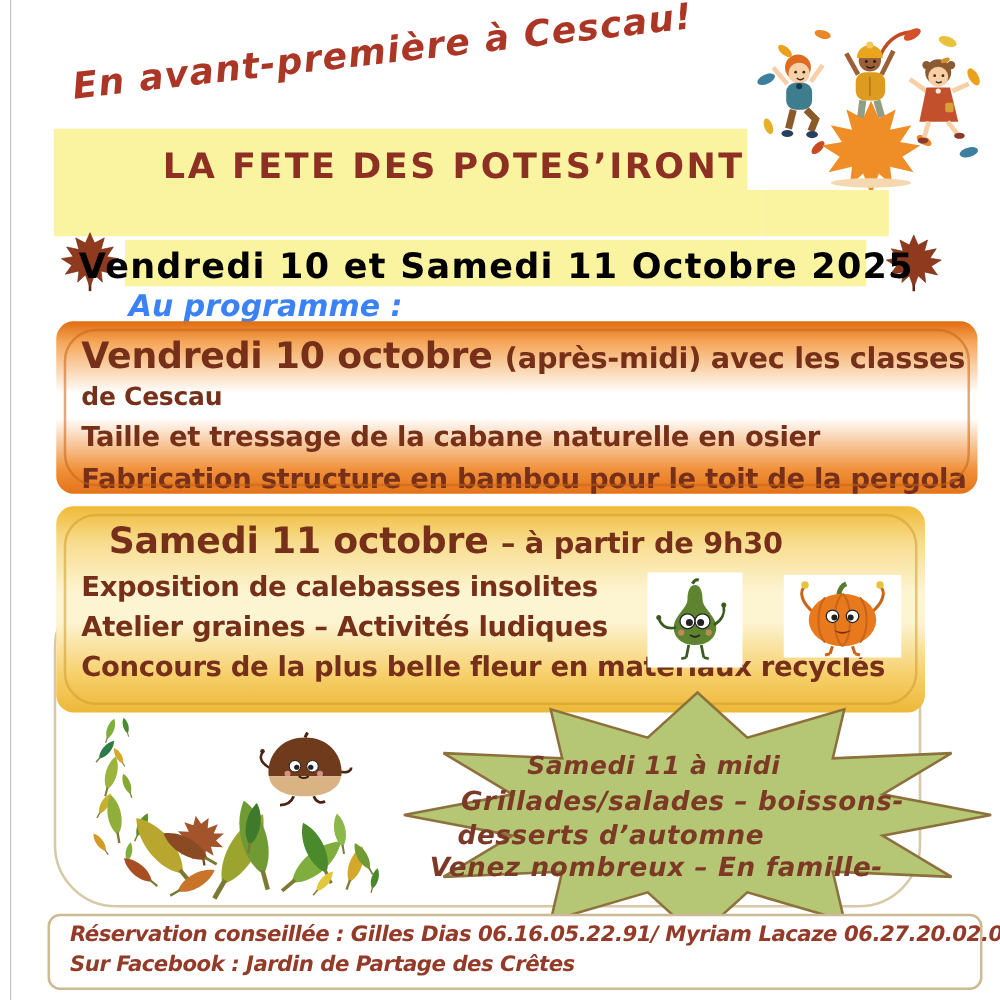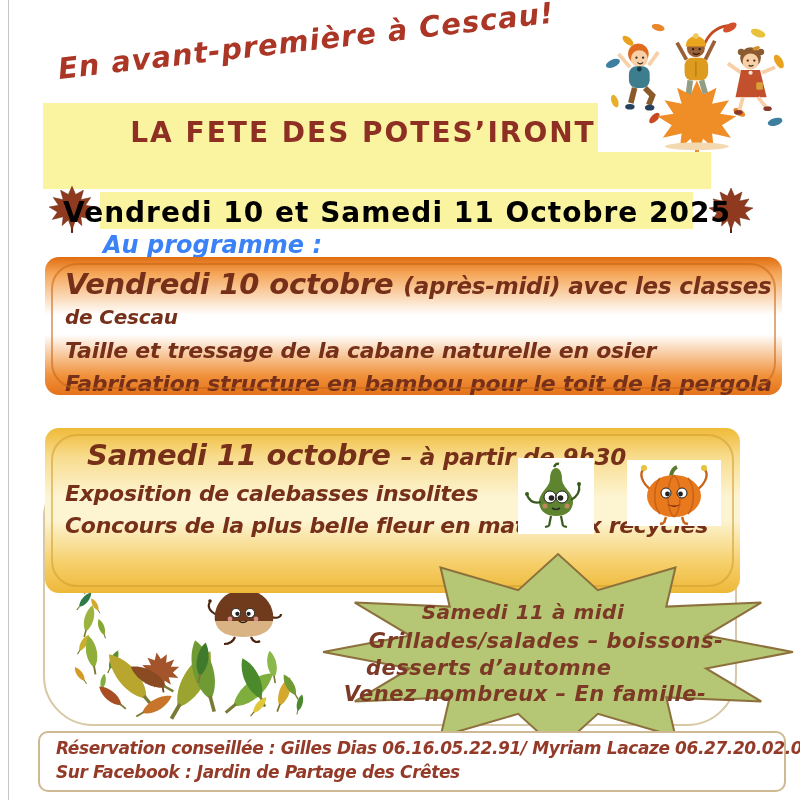--- a/index.html
+++ b/index.html
@@ -22,27 +22,27 @@
             font-size:28px;font-weight:bold;letter-spacing:1px;color:#000000;z-index:3;}
   .kids{position:absolute;left:598px;top:20px;width:192px;height:132px;background:#ffffff;z-index:2;}
   .maple{position:absolute;z-index:2;}
   .maple-left{left:36px;top:182px;width:72px;height:54px;}
   .maple-right{left:694px;top:184px;width:74px;height:52px;}
   .program-label{position:absolute;left:103px;top:231px;font-size:24px;font-weight:bold;font-style:italic;
                  color:#3b82f6;z-index:3;white-space:nowrap;}
 
   
   .pbox{position:absolute;left:45px;border-radius:14px;z-index:3;color:#76301a;
-        font-style:italic;font-weight:bold;}
+        font-weight:bold;}
   .pbox::before{content:"";position:absolute;inset:6px;border-radius:26px;pointer-events:none;}
   .box1{top:257px;width:737px;height:138px;
         background:linear-gradient(180deg,#e06c10 0%,#f5a658 12%,#ffffff 42%,#ffffff 56%,#f0913a 86%,#e4721a 100%);}
   .box1::before{border:2px solid rgba(198,100,22,.55);}
   .box2{top:405px;width:695px;height:165px;
-        background:linear-gradient(180deg,#efba37 0%,#f8dd90 18%,#fdf4d2 42%,#fdf4d2 56%,#f6cf6a 82%,#edb838 100%);margin-top:23px;}
+        background:linear-gradient(180deg,#efba37 0%,#f8dd90 18%,#fdf4d2 42%,#fdf4d2 56%,#f6cf6a 82%,#edb838 100%);}
   .box2::before{border:2px solid rgba(208,156,48,.55);}
   .pb-line{margin:0 0 0 20px;white-space:nowrap;letter-spacing:-0.2px;}
   .pb-head{font-size:29px;}
   .pb-headsuf{font-size:23px;}
   .pb-item{font-size:22px;letter-spacing:-0.3px;}
   .box1 .l1{padding-top:10px;}
   .box1 .l2{font-size:20px;margin-top:4px;}
   .box1 .l3{margin-top:9px;}
   .box1 .l4{margin-top:8px;}
   .box2 .l1{padding-top:10px;margin-left:42px;}
@@ -201,20 +201,21 @@
     <div class="pb-line pb-item l4">Fabrication structure en bambou pour le toit de la pergola</div>
   </div>
 
   <div class="panel"></div>
 
   <div class="pbox box2">
     <div class="pb-line l1">
       <span class="pb-head">Samedi 11 octobre </span><span class="pb-headsuf">– à partir de 9h30</span>
     </div>
     <div class="pb-line pb-item li first">Exposition de calebasses insolites</div>
+    <div class="pb-line pb-item li">Atelier graines – Activités ludiques</div>
     <div class="pb-line pb-item li">Concours de la plus belle fleur en matériaux recyclés</div>
   </div>
 
   <div class="gourd">
     <svg width="76" height="76" viewBox="0 0 76 76">
       <path d="M38,10 C34,10 32,15 32,21 C32,27 27,30 23,37 C18,45 22,58 38,58 C54,58 58,45 53,37 C49,30 44,27 44,21 C44,15 42,10 38,10 Z" fill="#5f8430"></path>
       <path d="M36,9 Q38,5 41,6" stroke="#3a5a1e" stroke-width="2.5" fill="none"></path>
       <path d="M23,44 C15,46 11,42 9,37" stroke="#3a5a1e" stroke-width="2.2" fill="none"></path>
       <circle cx="9" cy="36" r="2" fill="#3a5a1e"></circle>
       <path d="M53,42 C60,38 62,32 61,27" stroke="#3a5a1e" stroke-width="2.2" fill="none"></path>

